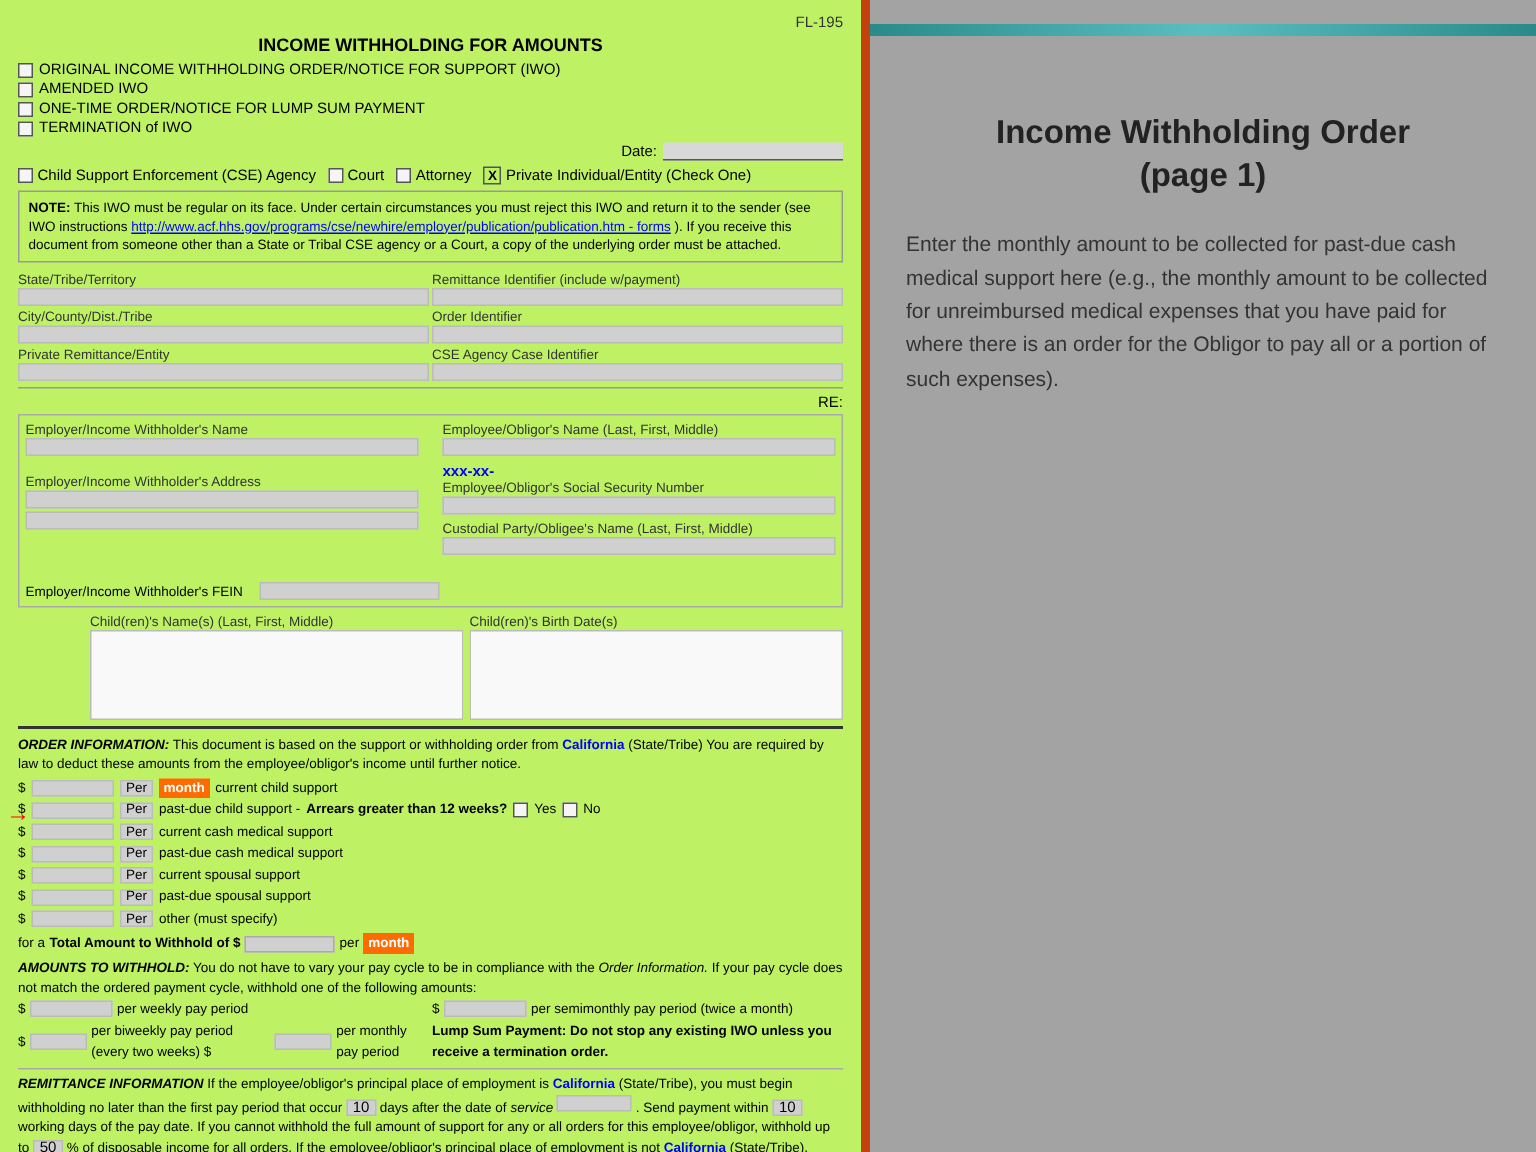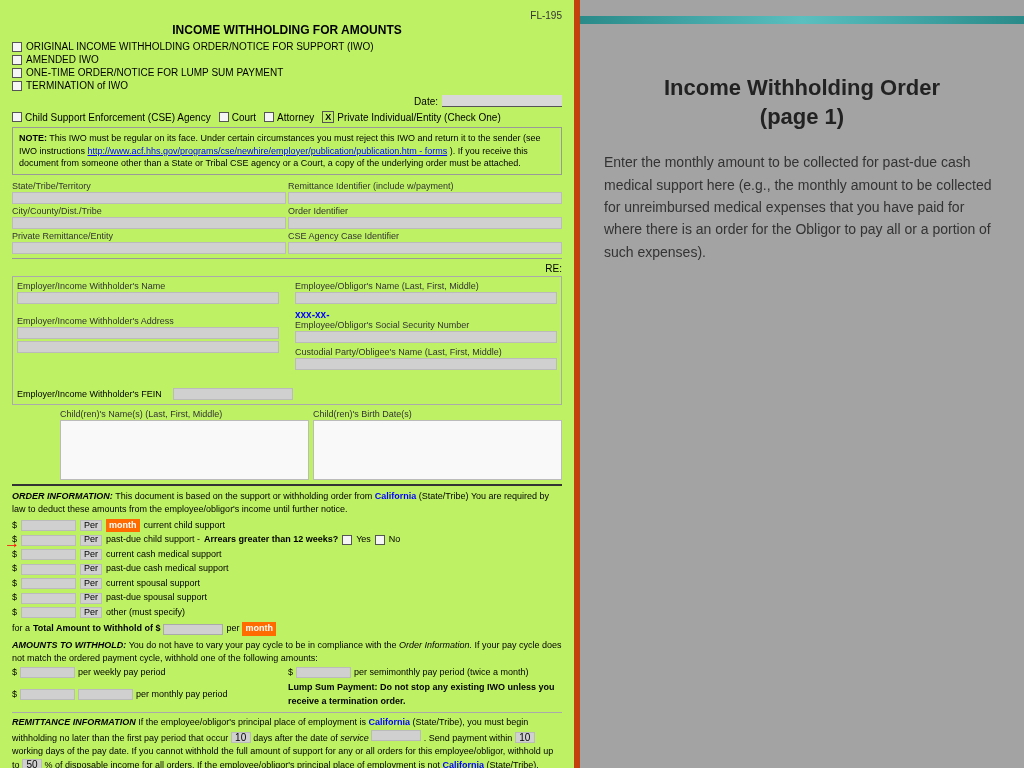--- a/index.html
+++ b/index.html
@@ -558,20 +558,21 @@
         <span>per weekly pay period</span>
       </div>
       <div class="withhold-row">
         <span>$</span>
         <span class="dollar-input"></span>
         <span>per semimonthly pay period (twice a month)</span>
       </div>
       <div class="withhold-row">
         <span>$</span>
         <span class="dollar-input"></span>
+        <span>per biweekly pay period (every two weeks) $</span>
         <span class="dollar-input"></span>
         <span>per monthly pay period</span>
       </div>
       <div class="withhold-row">
         <span style="font-weight:bold;">Lump Sum Payment: Do not stop any existing IWO unless you receive a termination order.</span>
       </div>
     </div>
   </div>
 
   <div class="remittance-section">

